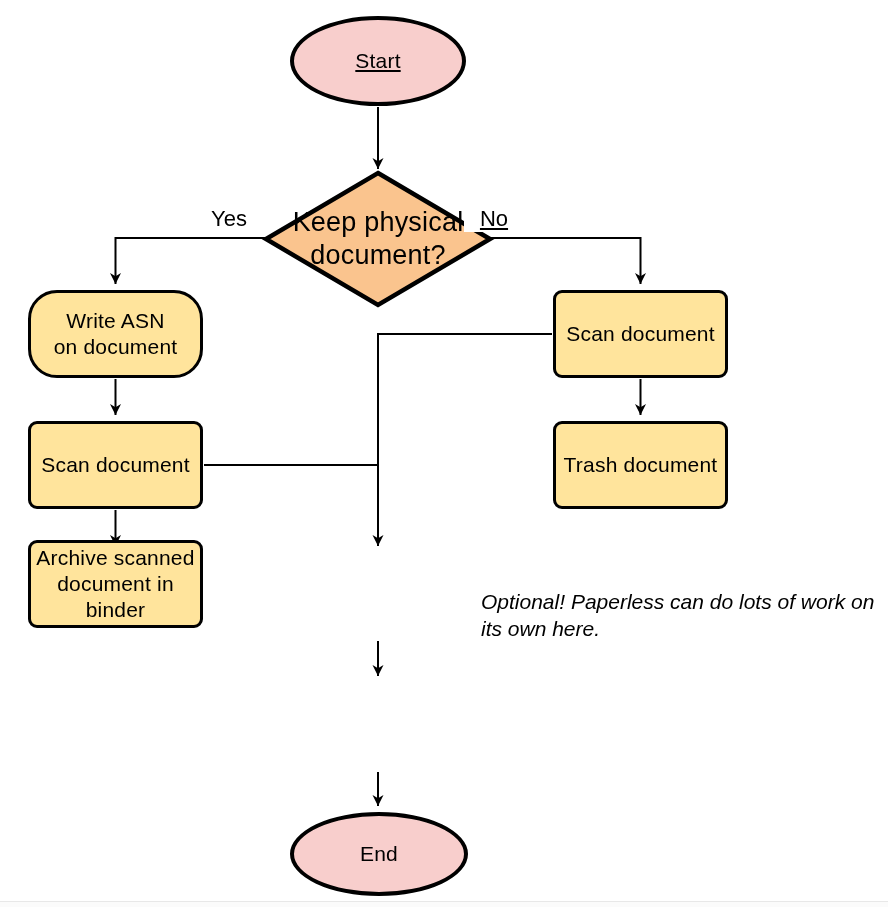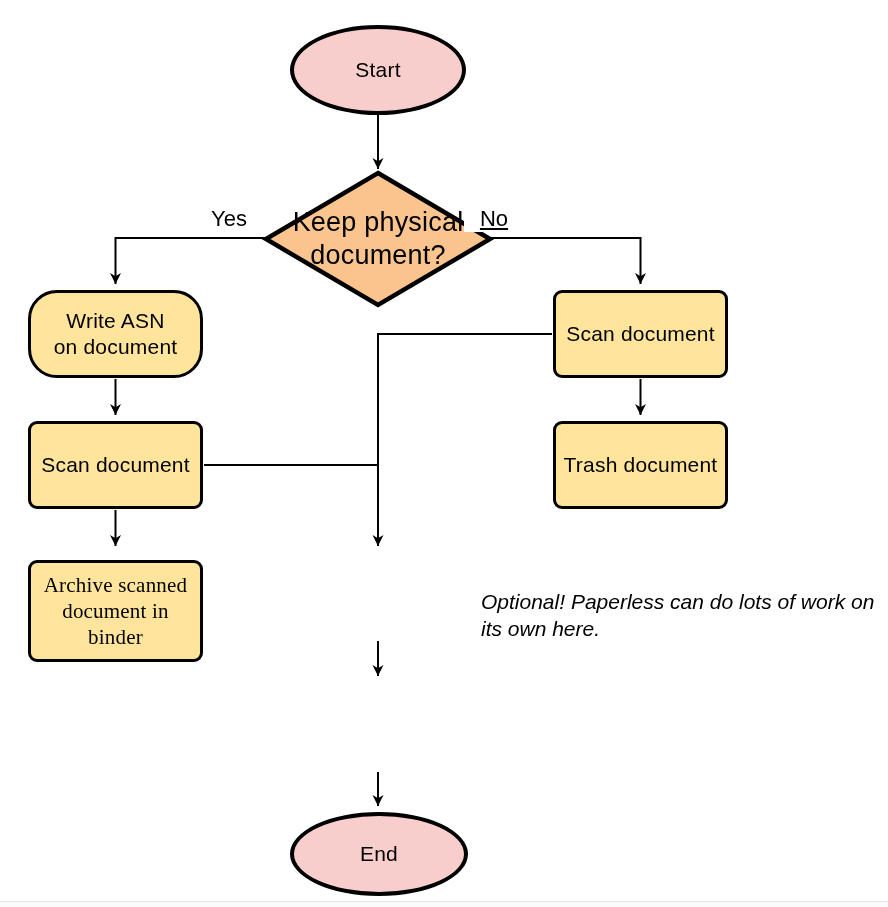--- a/index.html
+++ b/index.html
@@ -89,24 +89,24 @@
   .page-edge {
     position: absolute;
     left: 0;
     top: 901px;
     width: 888px;
     height: 6px;
     background: #fbfbfb;
     border-top: 1px solid #e8e8e8;
   }
   
-  #n-start        { left: 290px; top: 25px;  width: 176px; height: 90px; }
+  #n-start        { left: 290px; top: 16px;  width: 176px; height: 90px; text-decoration: underline; }
   #n-write-asn    { left: 28px;  top: 290px; width: 175px; height: 88px; }
   #n-scan-left    { left: 28px;  top: 421px; width: 175px; height: 88px; }
-  #n-archive      { left: 28px;  top: 560px; width: 175px; height: 102px; font-family: Liberation Serif, serif; }
+  #n-archive      { left: 28px;  top: 540px; width: 175px; height: 88px; }
   #n-scan-right   { left: 553px; top: 290px; width: 175px; height: 88px; }
   #n-trash        { left: 553px; top: 421px; width: 175px; height: 88px; }
   #n-tagging      { left: 290px; top: 552px; width: 177px; height: 88px; }
   #n-remove-inbox { left: 290px; top: 682px; width: 177px; height: 88px; }
   #n-end          { left: 290px; top: 812px; width: 178px; height: 84px; }
   #lbl-yes        { left: 199px; top: 206px; }
   #lbl-no         { left: 464px; top: 206px; text-decoration: underline; }
 </style>
 </head>
 <body>

